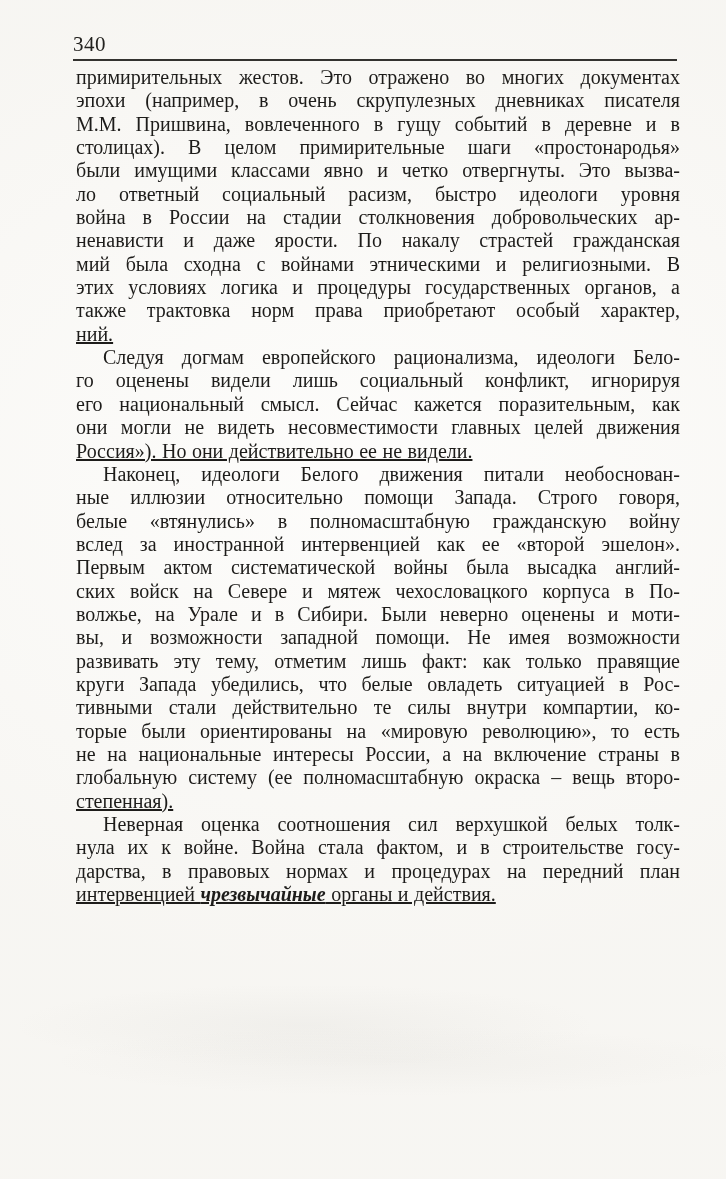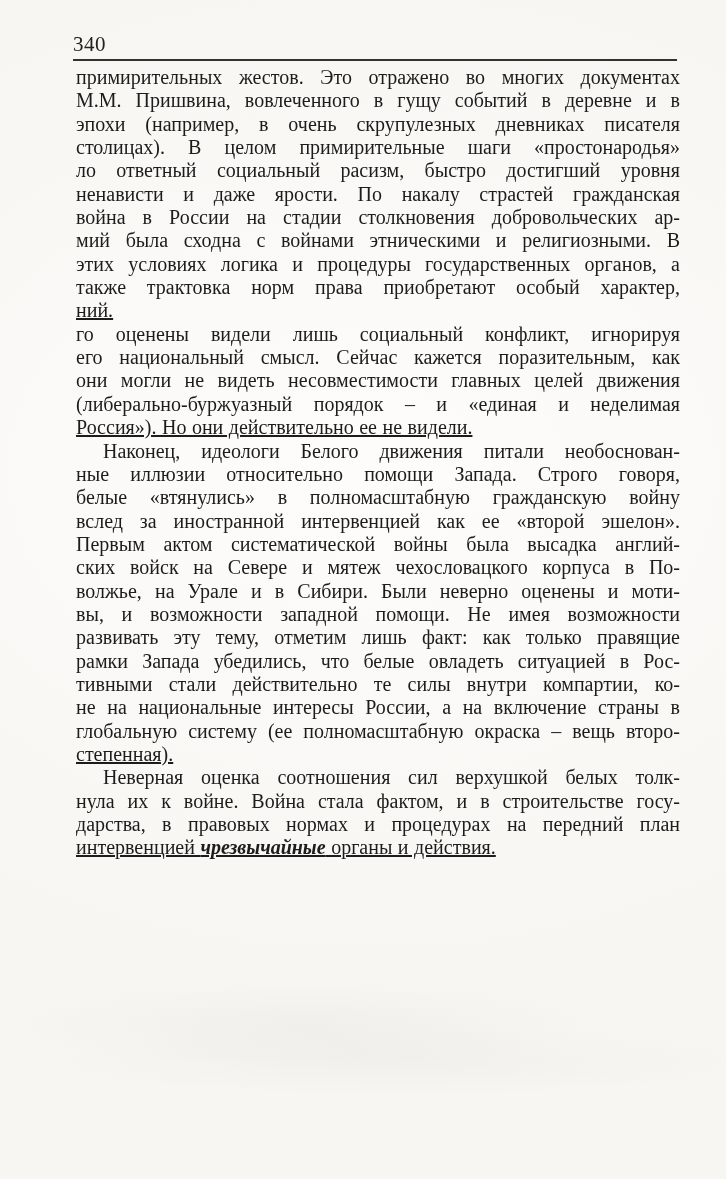--- a/index.html
+++ b/index.html
@@ -73,50 +73,52 @@
 <body>
 
 <div class="page">
   <div class="header">
     <div class="page-number">340</div>
     <hr class="header-rule">
   </div>
   <div class="text-block">
       <div class="paragraph">
         <div class="line">примирительных жестов. Это отражено во многих документах</div>
+        <div class="line">эпохи (например, в очень скрупулезных дневниках писателя</div>
         <div class="line">М.М. Пришвина, вовлеченного в гущу событий в деревне и в</div>
-        <div class="line">эпохи (например, в очень скрупулезных дневниках писателя</div>
         <div class="line">столицах). В целом примирительные шаги «простонародья»</div>
-        <div class="line">ло ответный социальный расизм, быстро достигший уровня</div>
+        <div class="line">были имущими классами явно и четко отвергнуты. Это вызва-</div>
+        <div class="line">ло ответный социальный расизм, быстро идеологи уровня</div>
+        <div class="line">война в России на стадии столкновения добровольческих ар-</div>
         <div class="line">ненависти и даже ярости. По накалу страстей гражданская</div>
-        <div class="line">война в России на стадии столкновения добровольческих ар-</div>
         <div class="line">мий была сходна с войнами этническими и религиозными. В</div>
         <div class="line">этих условиях логика и процедуры государственных органов, а</div>
         <div class="line">также трактовка норм права приобретают особый характер,</div>
         <div class="line last">ний.</div>
       </div>
       <div class="paragraph">
+        <div class="line indent">Следуя догмам европейского рационализма, идеологи Бело-</div>
         <div class="line">го оценены видели лишь социальный конфликт, игнорируя</div>
         <div class="line">его национальный смысл. Сейчас кажется поразительным, как</div>
         <div class="line">они могли не видеть несовместимости главных целей движения</div>
-        <div class="line">(либерально-буржуазный порядок – и «единая и неделимая</div>
         <div class="line last">Россия»). Но они действительно ее не видели.</div>
       </div>
       <div class="paragraph">
         <div class="line indent">Наконец, идеологи Белого движения питали необоснован-</div>
         <div class="line">ные иллюзии относительно помощи Запада. Строго говоря,</div>
         <div class="line">белые «втянулись» в полномасштабную гражданскую войну</div>
         <div class="line">вслед за иностранной интервенцией как ее «второй эшелон».</div>
         <div class="line">Первым актом систематической войны была высадка англий-</div>
         <div class="line">ских войск на Севере и мятеж чехословацкого корпуса в По-</div>
         <div class="line">волжье, на Урале и в Сибири. Были неверно оценены и моти-</div>
         <div class="line">вы, и возможности западной помощи. Не имея возможности</div>
         <div class="line">развивать эту тему, отметим лишь факт: как только правящие</div>
-        <div class="line">рамки Запада убедились, что белые овладеть ситуацией в Рос-</div>
+        <div class="line">круги Запада убедились, что белые овладеть ситуацией в Рос-</div>
         <div class="line">тивными стали действительно те силы внутри компартии, ко-</div>
+        <div class="line">торые были ориентированы на «мировую революцию», то есть</div>
         <div class="line">не на национальные интересы России, а на включение страны в</div>
         <div class="line">глобальную систему (ее полномасштабную окраска – вещь второ-</div>
         <div class="line last">степенная).</div>
       </div>
       <div class="paragraph">
         <div class="line indent">Неверная оценка соотношения сил верхушкой белых толк-</div>
         <div class="line">нула их к войне. Война стала фактом, и в строительстве госу-</div>
         <div class="line">дарства, в правовых нормах и процедурах на передний план</div>
         <div class="line last"><span>интервенцией </span><span class="em">чрезвычайные</span><span> органы и действия.</span></div>
       </div>

